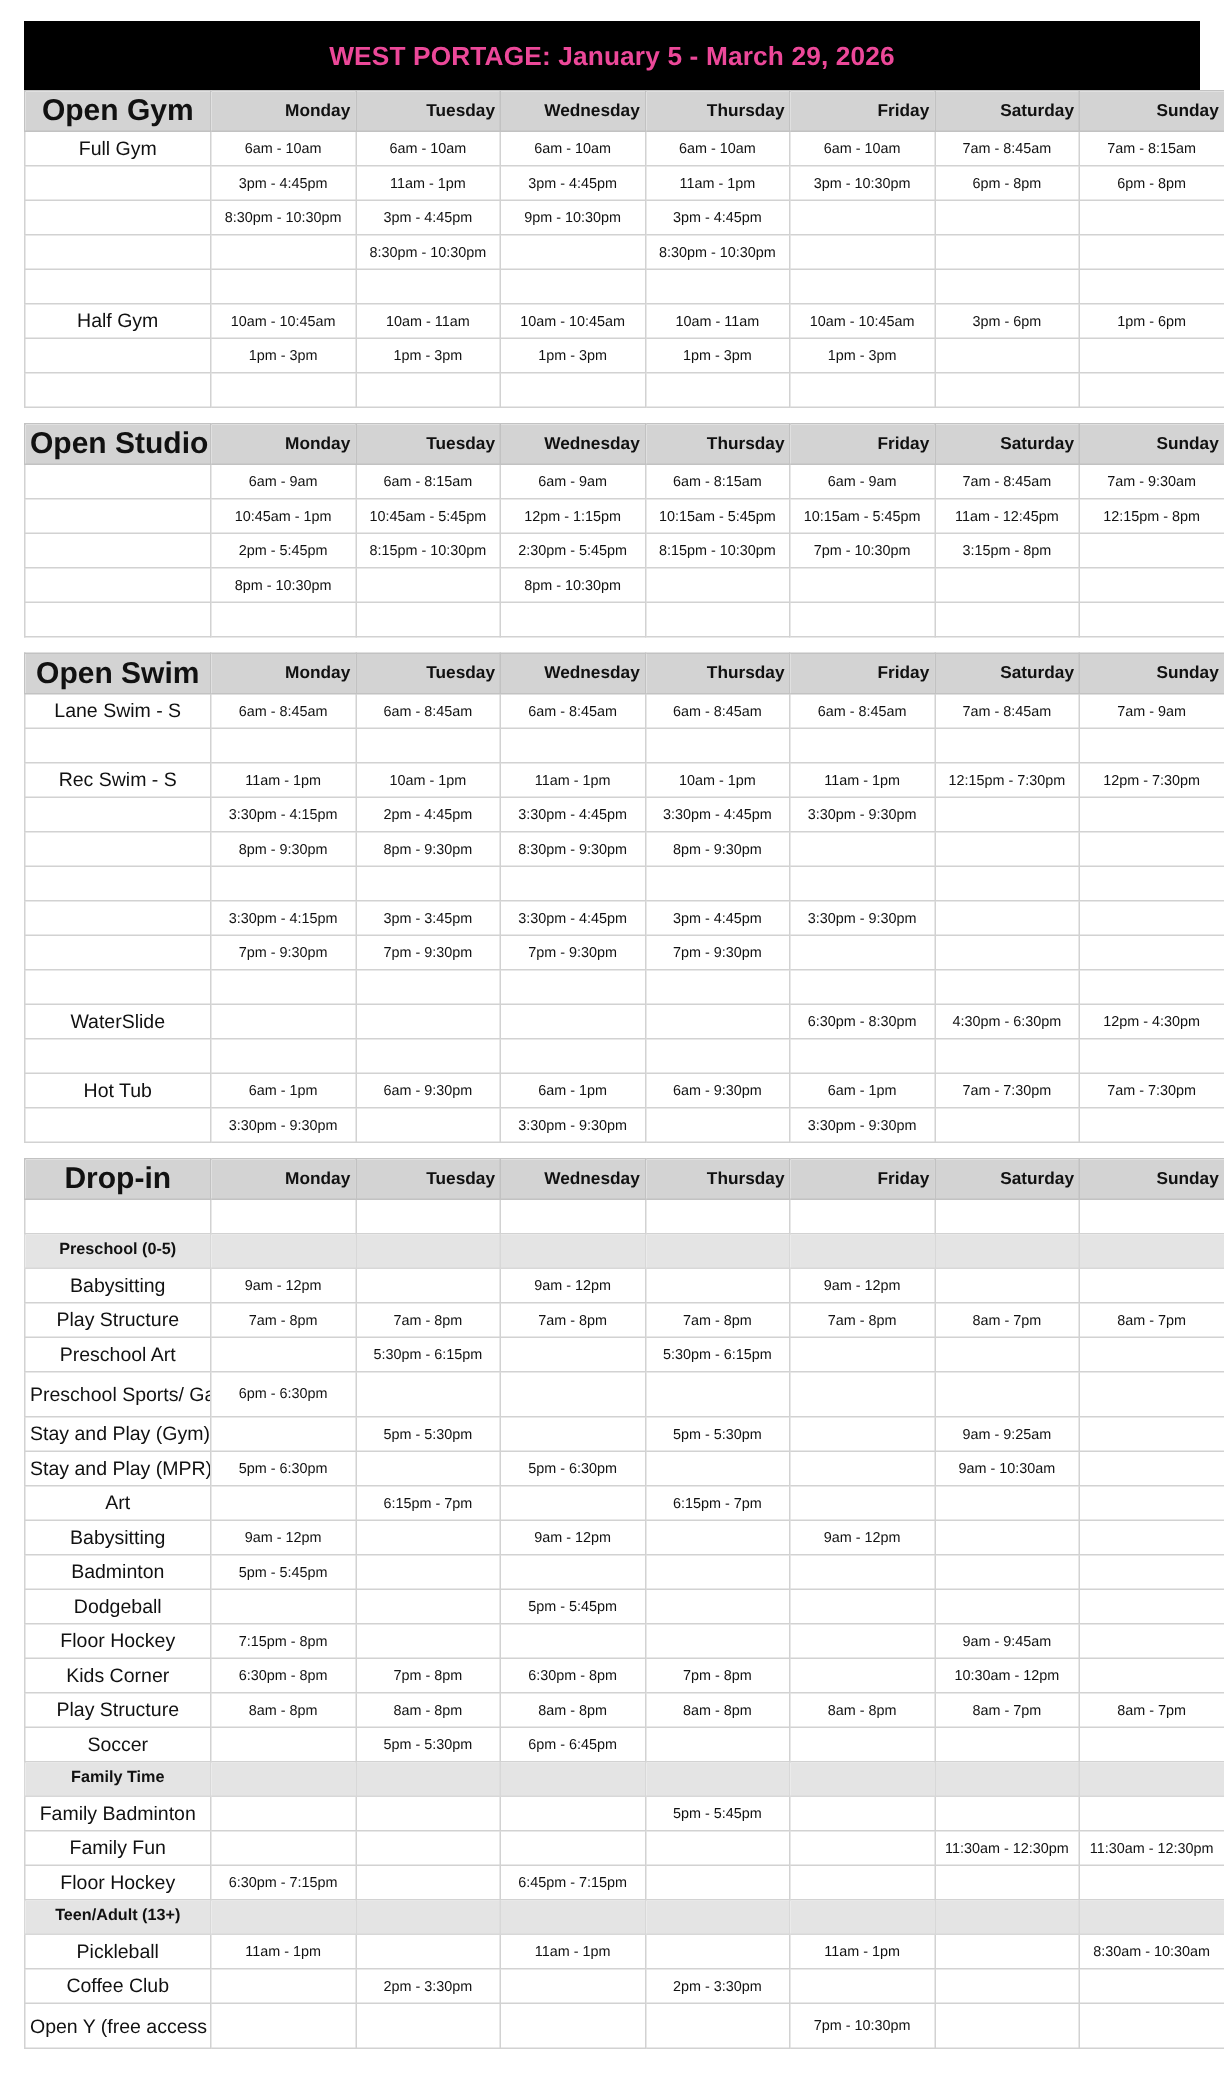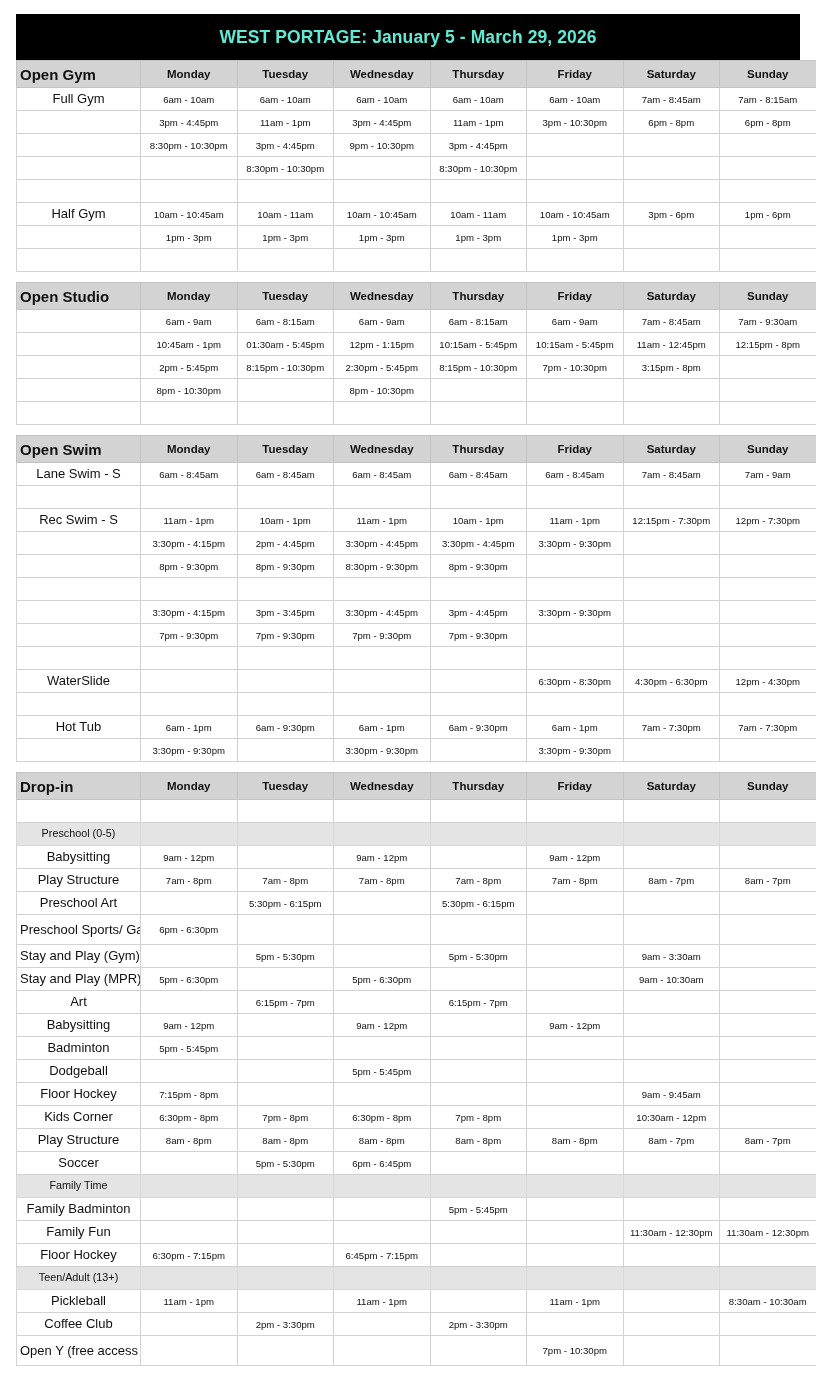--- a/index.html
+++ b/index.html
@@ -18,21 +18,21 @@
   .page {
     width: 816px;
     height: 1392px;
     padding: 14px 16px 0 16px;
     position: relative;
   }
 
   
   .title-bar {
     background: #000000;
-    color: #5eead4;
+    color: #ec4899;
     text-align: center;
     font-size: 17.5px;
     font-weight: bold;
     letter-spacing: 0.1px;
     height: 46px;
     line-height: 46px;
     width: 100%;
   }
 
   
@@ -56,25 +56,26 @@
     white-space: nowrap;
   }
 
   
   tr.sec-head td, tr.sec-head th {
     background: #d3d3d3;
     border: 1px solid #c2c2c2;
     height: 27px;
     font-size: 11.5px;
     font-weight: bold;
+    text-align: right;
   }
   tr.sec-head th.sec-title {
-    font-size: 15px;
+    font-size: 20px;
     font-weight: bold;
-    text-align: left;
+    text-align: center;
   }
   tr.sec-head th.dayname {
     font-size: 11.5px;
     font-weight: bold;
   }
 
   
   td.act {
     text-align: left;
     padding-left: 6px;
@@ -85,21 +86,21 @@
   td.act.tall { height: 30px; }
 
   
   tr.cat td {
     background: #e4e4e4;
     border: 1px solid #d8d8d8;
     height: 23px;
   }
   tr.cat td.act {
     font-size: 10.8px;
-    font-weight: normal;
+    font-weight: bold;
   }
   .spacer-10 { height: 10px; }
 </style>
 </head>
 <body>
 
 <div class="page">
 
   <div class="title-bar">WEST PORTAGE: January 5 - March 29, 2026</div>
 
@@ -237,21 +238,21 @@
             <td class="time">6am - 8:15am</td>
             <td class="time">6am - 9am</td>
             <td class="time">6am - 8:15am</td>
             <td class="time">6am - 9am</td>
             <td class="time">7am - 8:45am</td>
             <td class="time">7am - 9:30am</td>
           </tr>
           <tr>
             <td class="act"></td>
             <td class="time">10:45am - 1pm</td>
-            <td class="time">01:30am - 5:45pm</td>
+            <td class="time">10:45am - 5:45pm</td>
             <td class="time">12pm - 1:15pm</td>
             <td class="time">10:15am - 5:45pm</td>
             <td class="time">10:15am - 5:45pm</td>
             <td class="time">11am - 12:45pm</td>
             <td class="time">12:15pm - 8pm</td>
           </tr>
           <tr>
             <td class="act"></td>
             <td class="time">2pm - 5:45pm</td>
             <td class="time">8:15pm - 10:30pm</td>
@@ -521,21 +522,21 @@
             <td class="time"></td>
             <td class="time"></td>
           </tr>
           <tr>
             <td class="act">Stay and Play (Gym)</td>
             <td class="time"></td>
             <td class="time">5pm - 5:30pm</td>
             <td class="time"></td>
             <td class="time">5pm - 5:30pm</td>
             <td class="time"></td>
-            <td class="time">9am - 3:30am</td>
+            <td class="time">9am - 9:25am</td>
             <td class="time"></td>
           </tr>
           <tr>
             <td class="act">Stay and Play (MPR)</td>
             <td class="time">5pm - 6:30pm</td>
             <td class="time"></td>
             <td class="time">5pm - 6:30pm</td>
             <td class="time"></td>
             <td class="time"></td>
             <td class="time">9am - 10:30am</td>

